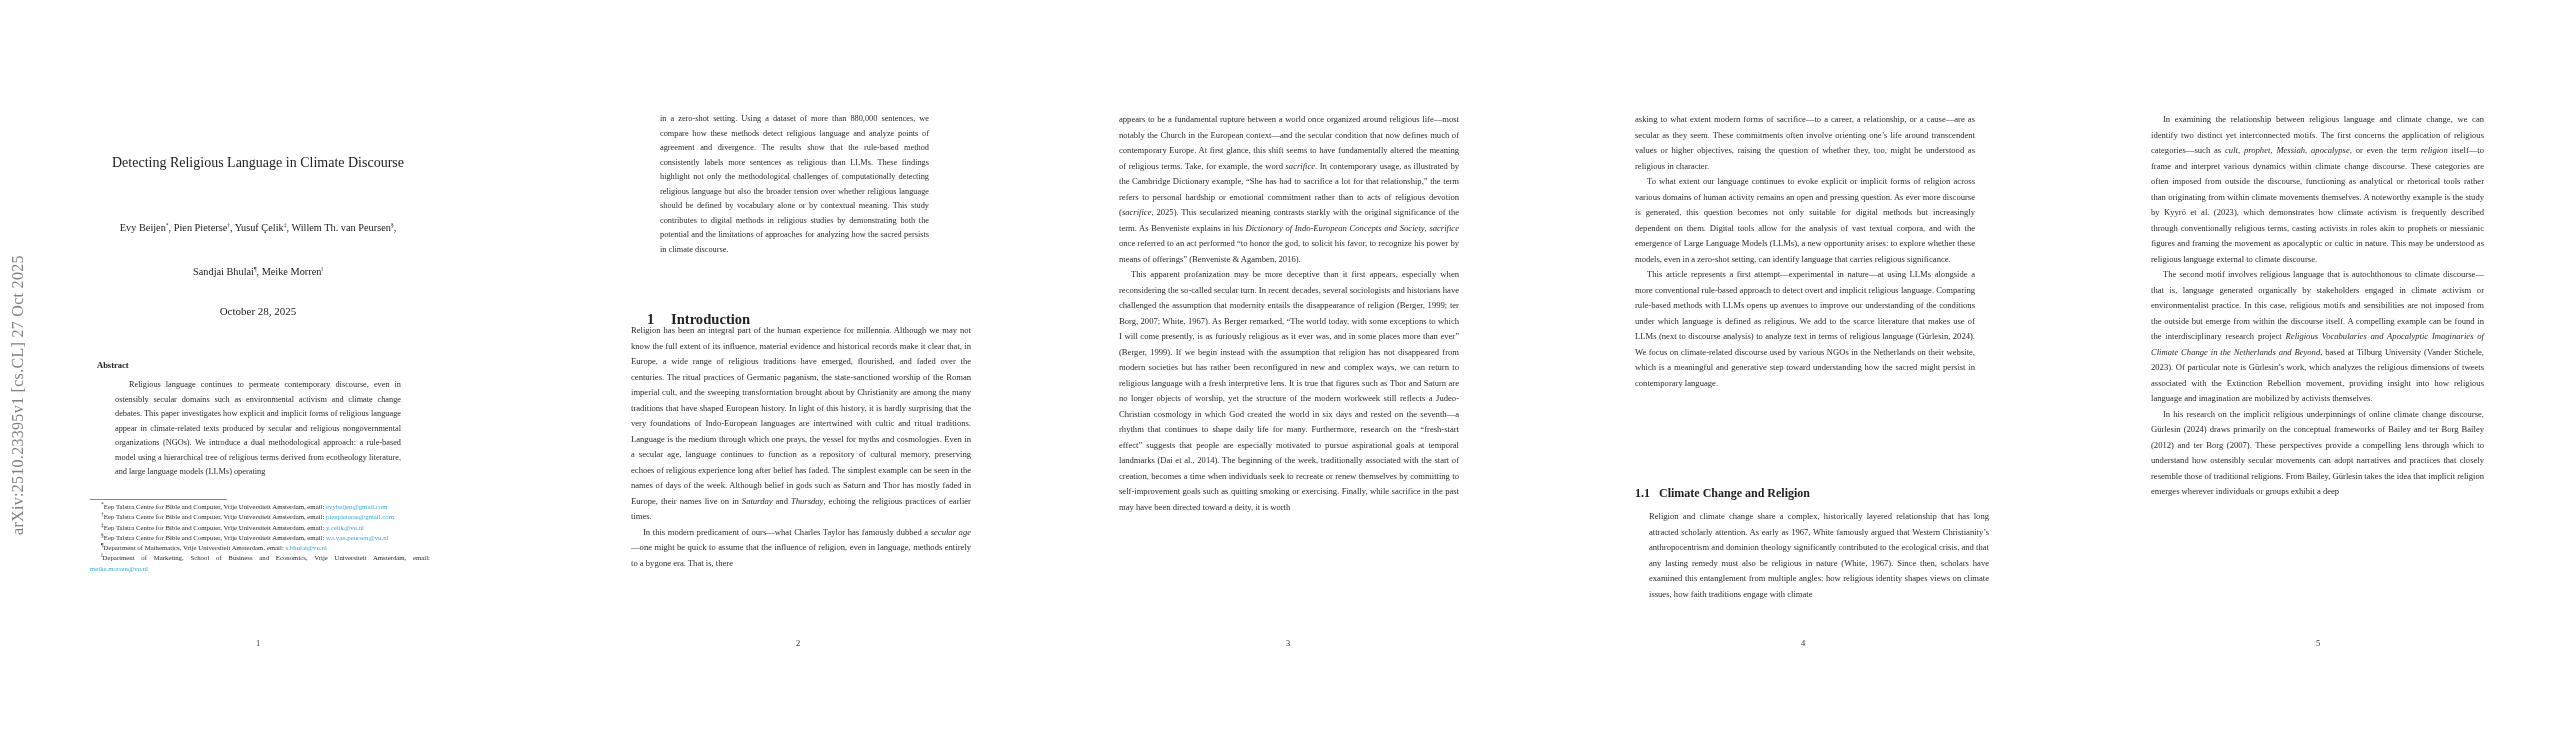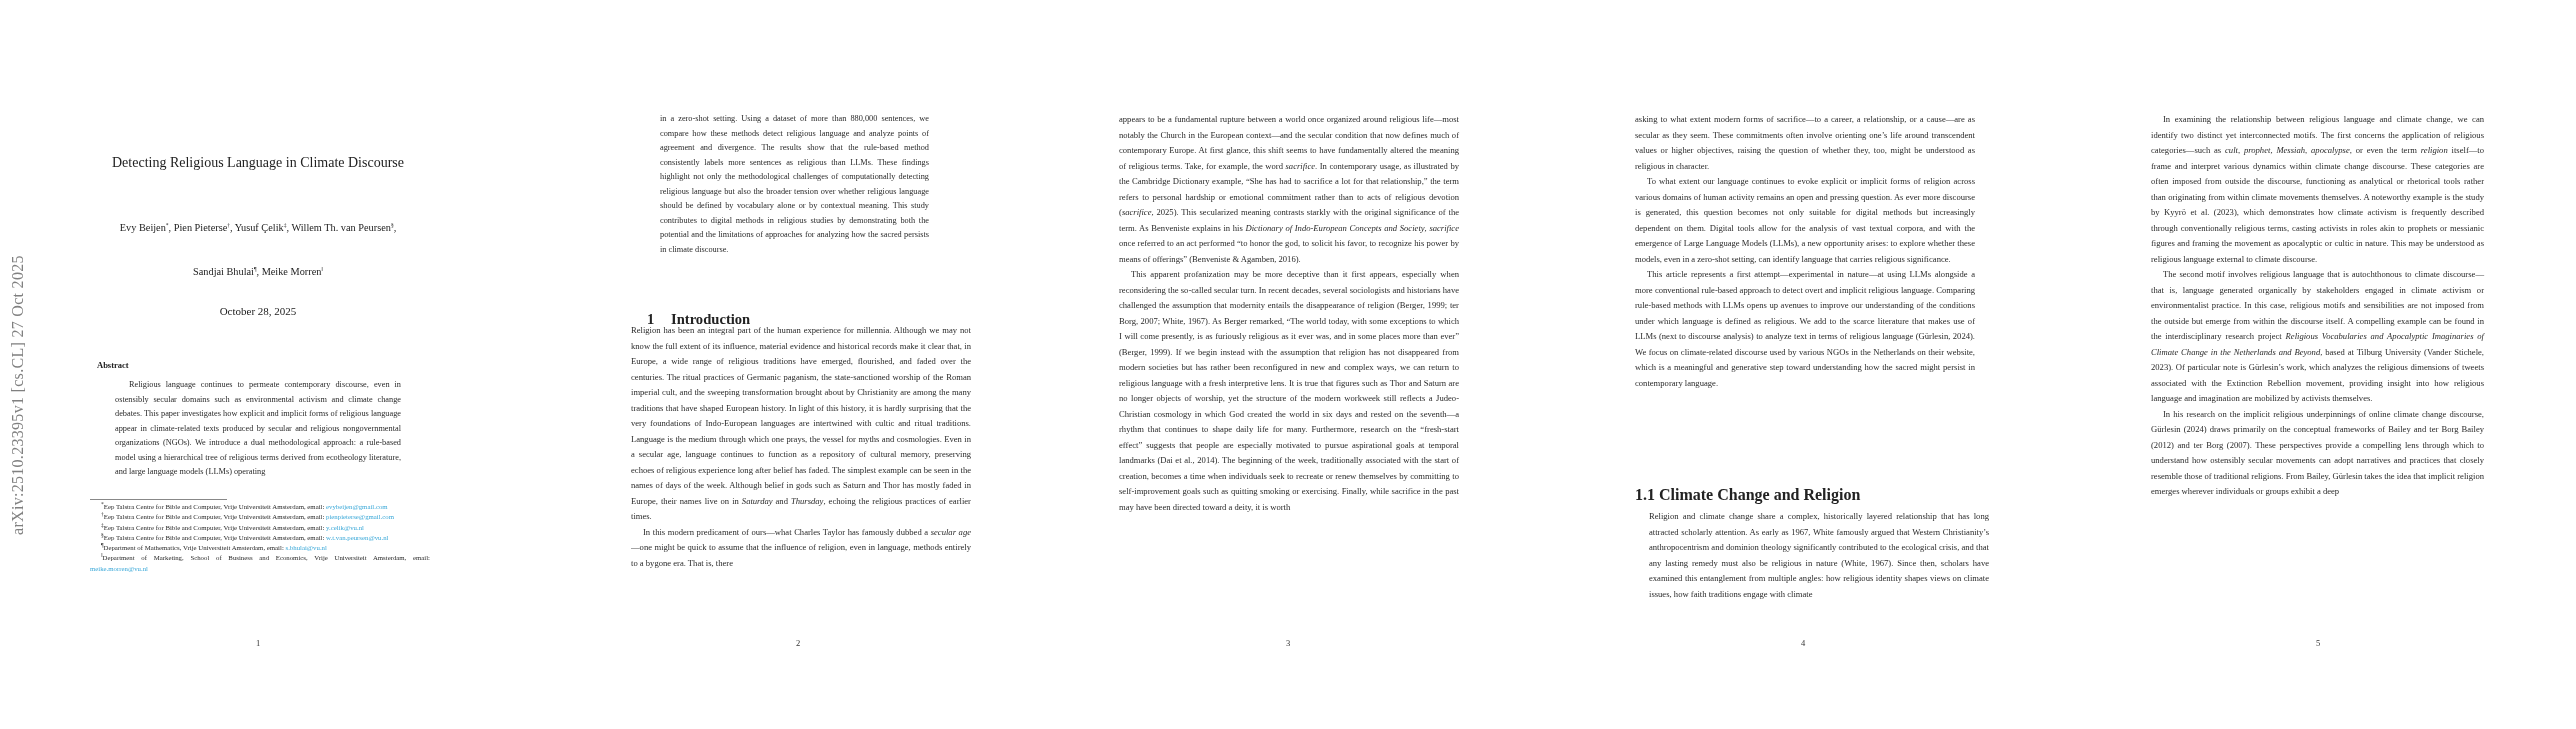--- a/index.html
+++ b/index.html
@@ -20,21 +20,21 @@
   .date { position:absolute; left:97px; width:322px; top:305px; text-align:center; font-size:11px; color:#222; }
   sup { font-size:5.5px; vertical-align:super; line-height:0; }
   .abs-head { position:absolute; left:97px; width:322px; top:360px; font-weight:bold; font-size:8.5px; }
   .abs { position:absolute; left:115px; width:286px; top:378px; font-size:8.3px; line-height:14.5px; text-align:justify; color:#2a2a2a; }
   .abs p { margin:0; text-indent:14px; }
   .fnrule { position:absolute; left:90px; top:499px; width:137px; height:0.6px; background:#888; }
   .fns { position:absolute; left:90px; width:340px; top:502px; font-size:6.8px; line-height:10.3px; text-align:justify; color:#2a2a2a; }
   .fns .fn { text-indent:11px; margin:0; }
   .fns a { color:#3aa8d8; text-decoration:none; }
   h2.sec { position:absolute; margin:16px; font-weight:bold; font-size:14.6px; color:#222; }
-  h3.sub { position:absolute; margin:0; font-weight:bold; font-size:16px; color:#222; }
+  h3.sub { position:absolute; margin:0; font-weight:bold; font-size:12px; color:#222; }
   .secnum { display:inline-block; width:24px; }
   .subnum { display:inline-block; width:24px; }
 </style>
 </head>
 <body>
 
 <div class="page p1">
   <div class="arxiv">arXiv:2510.23395v1  [cs.CL]  27 Oct 2025</div>
 
   <div class="title">Detecting Religious Language in Climate Discourse</div>

